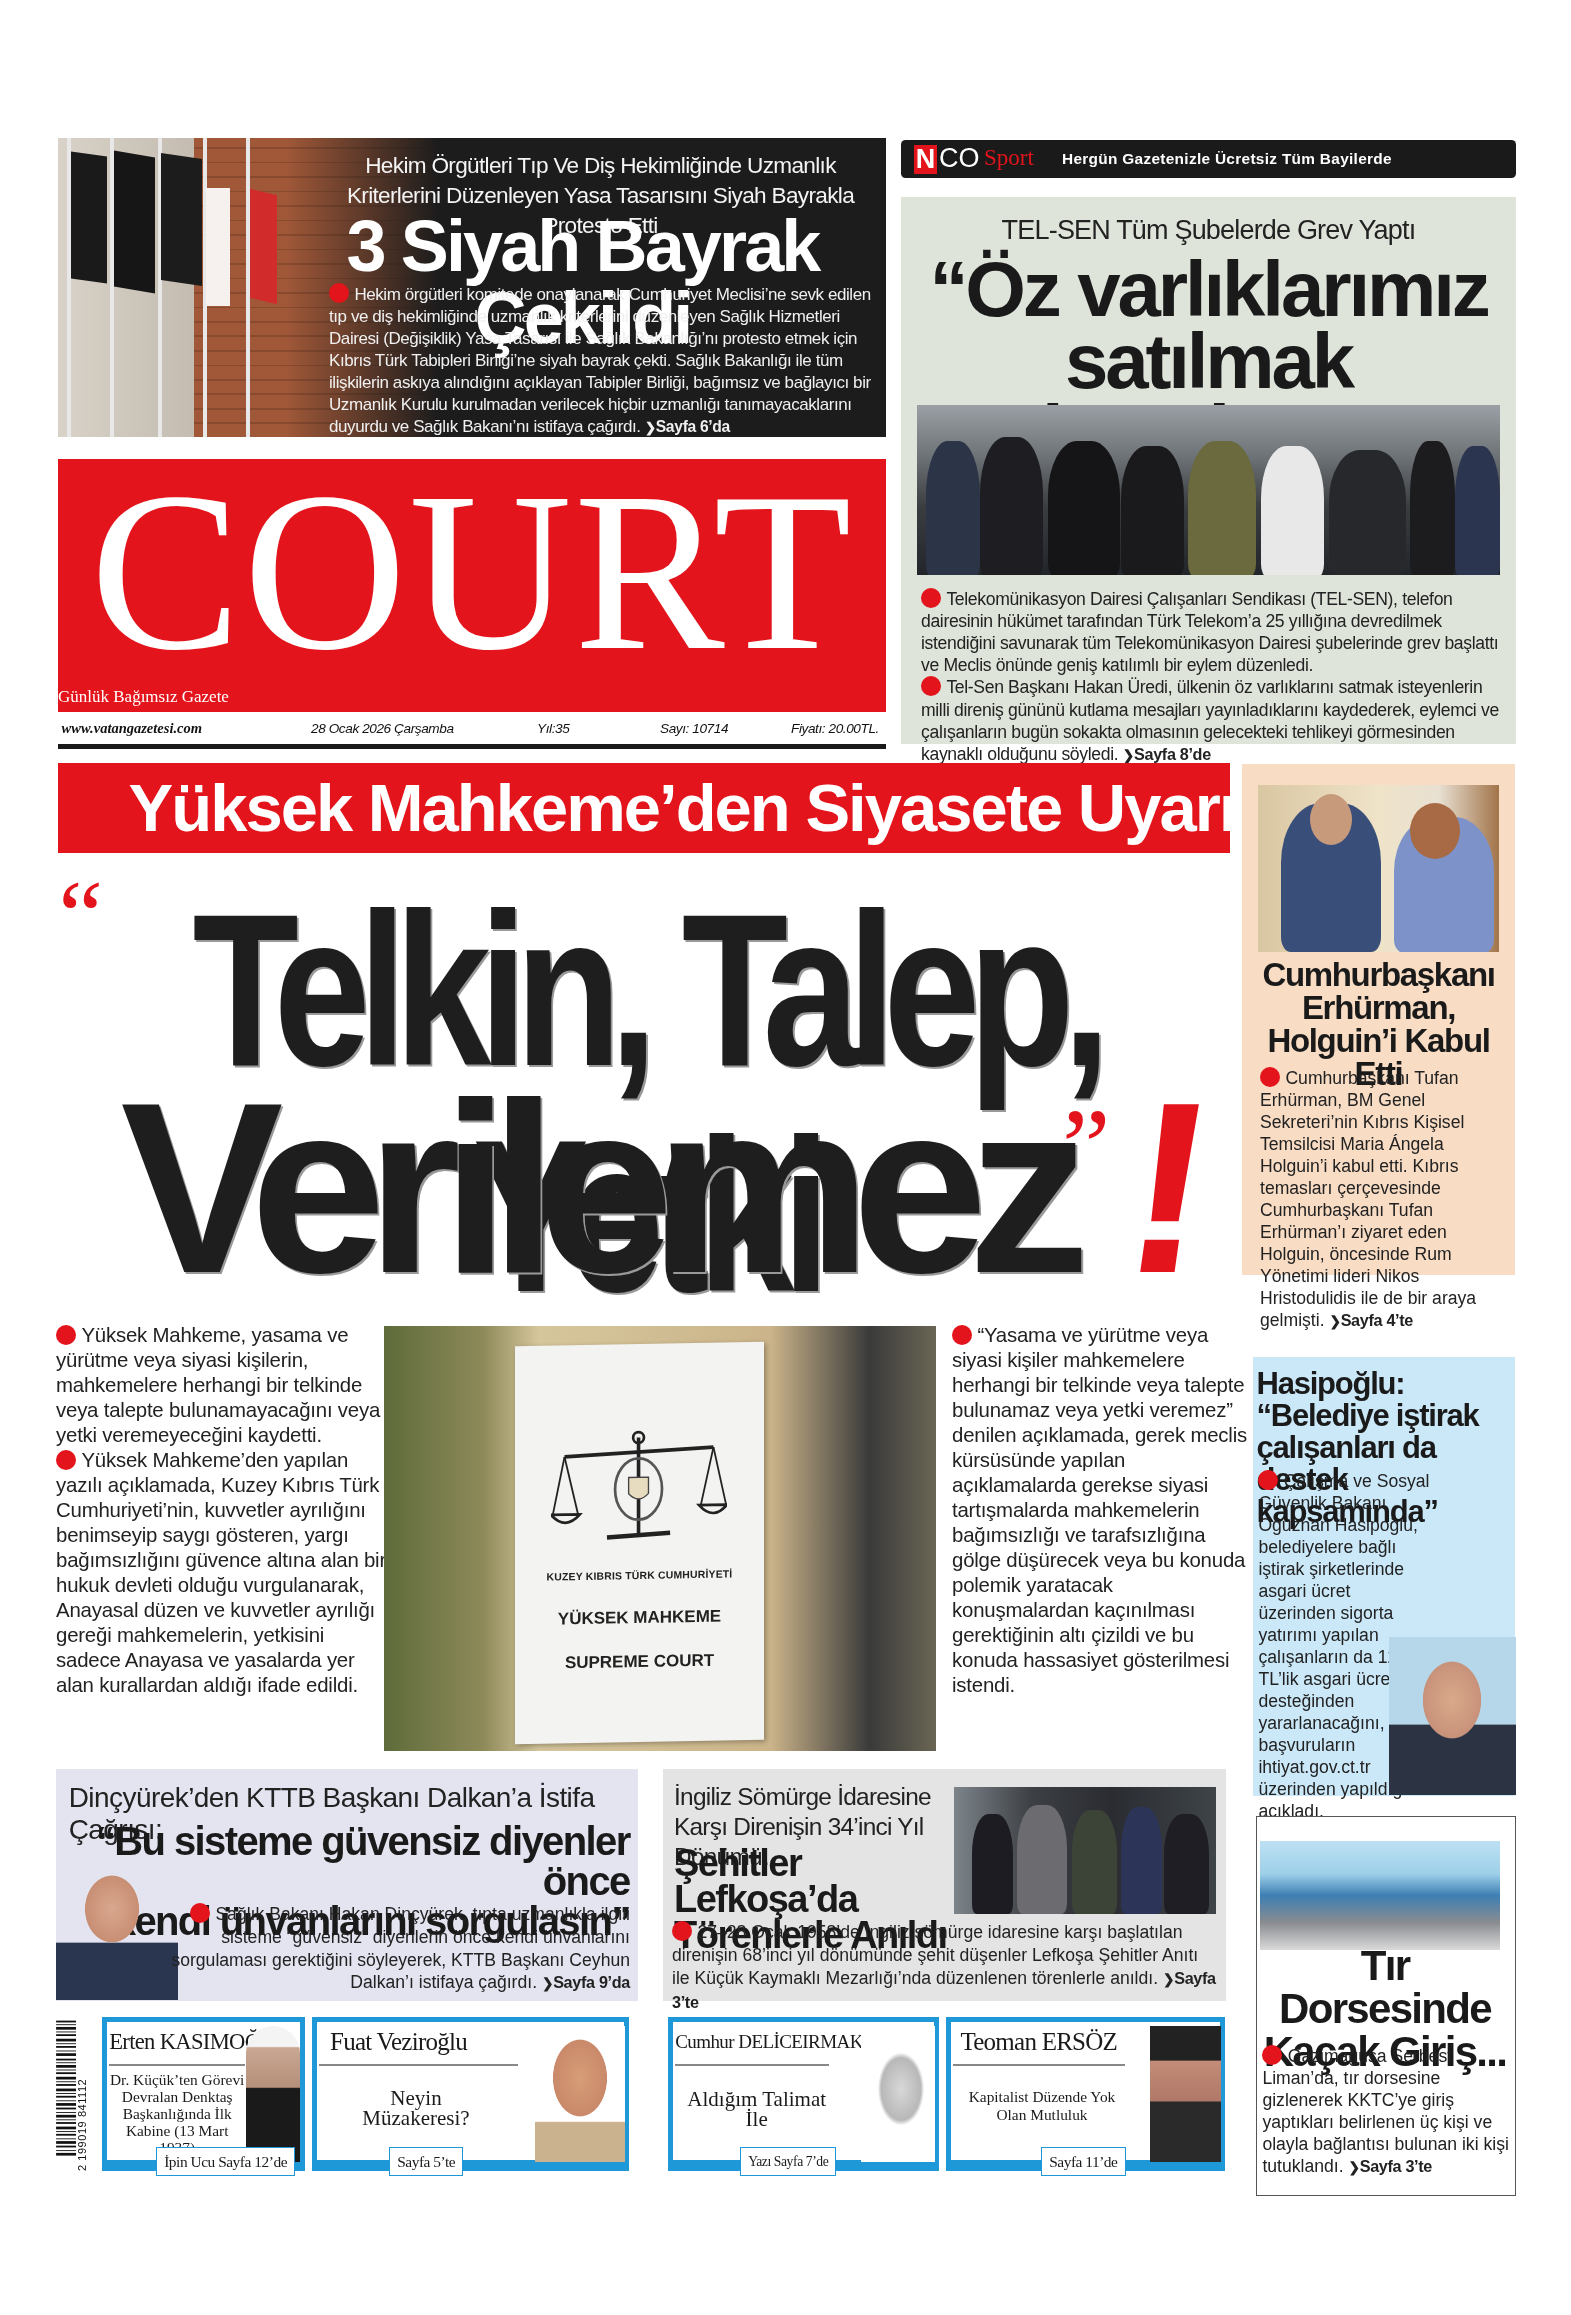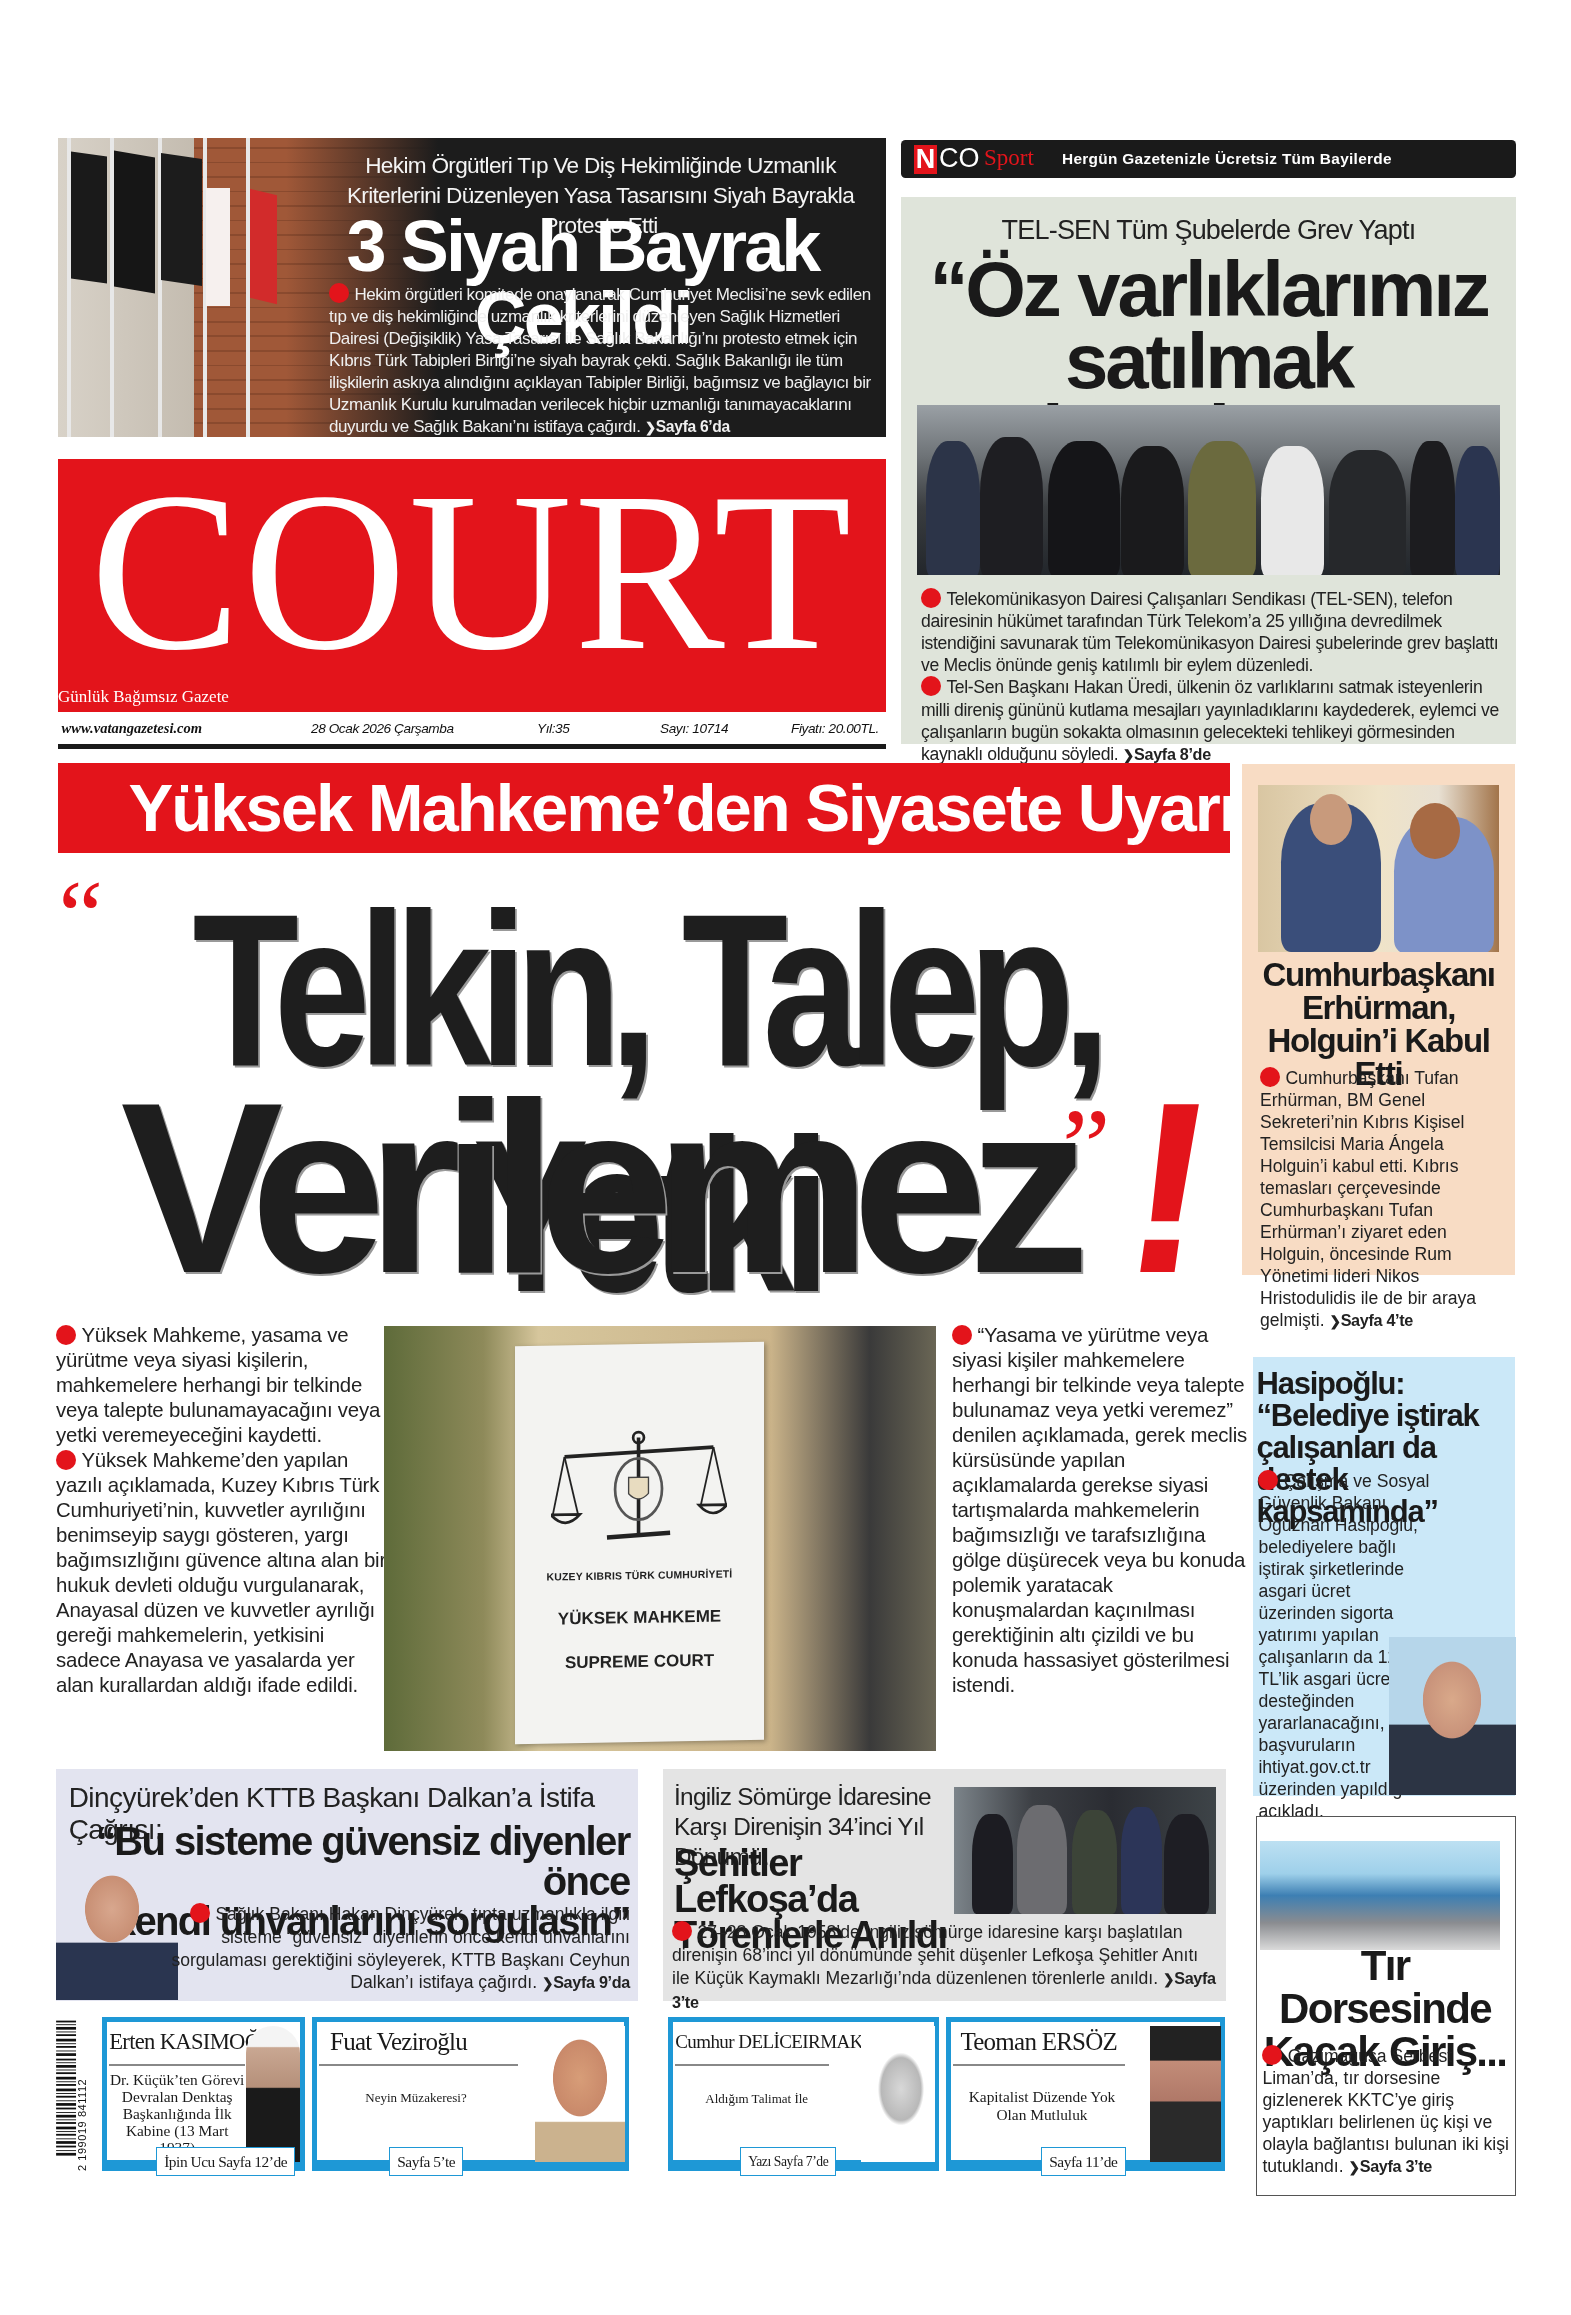--- a/index.html
+++ b/index.html
@@ -106,21 +106,21 @@
   #tir .title { left: 0; top: 127px; width: 256px; text-align: center; font-size: 42px; line-height: 43px; color: #1a1a1a; }
   #tir .body { left: 5.4px; top: 228px; width: 249px; font-size: 17.6px; line-height: 22px; color: #222; }
 
   
   #barcode { left: 56px; top: 2017px; width: 31px; height: 154px; }
   .colbox { position: absolute; top: 2017px; height: 154px; background: #1e98d6; }
   .colbox .inner { position: absolute; left: 5.4px; top: 5.4px; right: 5.4px; bottom: 11px; background: #fff; }
   .colbox .stripe-l { position: absolute; left: 0; top: 81px; width: 5.4px; height: 72px; background: #1e98d6; }
   .colbox .name { position: absolute; left: 7.2px; top: 9px; font-family: "Liberation Serif", serif; font-size: 25px; line-height: 31px; color: #1a1a1a; letter-spacing: -0.03em; }
   .colbox .hr { position: absolute; left: 7.2px; top: 47px; height: 1.8px; background: #888; }
-  .colbox .headline { position: absolute; font-family: "Liberation Serif", serif; font-size: 13px; line-height: 20px; color: #1a1a1a; text-align: center; }
+  .colbox .headline { position: absolute; font-family: "Liberation Serif", serif; font-size: 21px; line-height: 20px; color: #1a1a1a; text-align: center; }
   .colbox .page { position: absolute; bottom: -5.4px; background: #fff; border: 1.8px solid #1e98d6; font-family: "Liberation Serif", serif; font-size: 15.4px; line-height: 20px; padding: 3.6px 7.2px; color: #1a1a1a; letter-spacing: -0.03em; }
   .colbox .portrait { position: absolute; top: 9px; right: 3.6px; width: 101px; height: 136px; }
 </style>
 </head>
 <body>
 
 <section id="hekim" class="abs">
   <div class="abs bg-photo">
     <div class="abs wall"></div>
     <div class="flag" style="left:9px;top:0;width:3.6px;height:299px;background:#e8e8e8;"></div>

